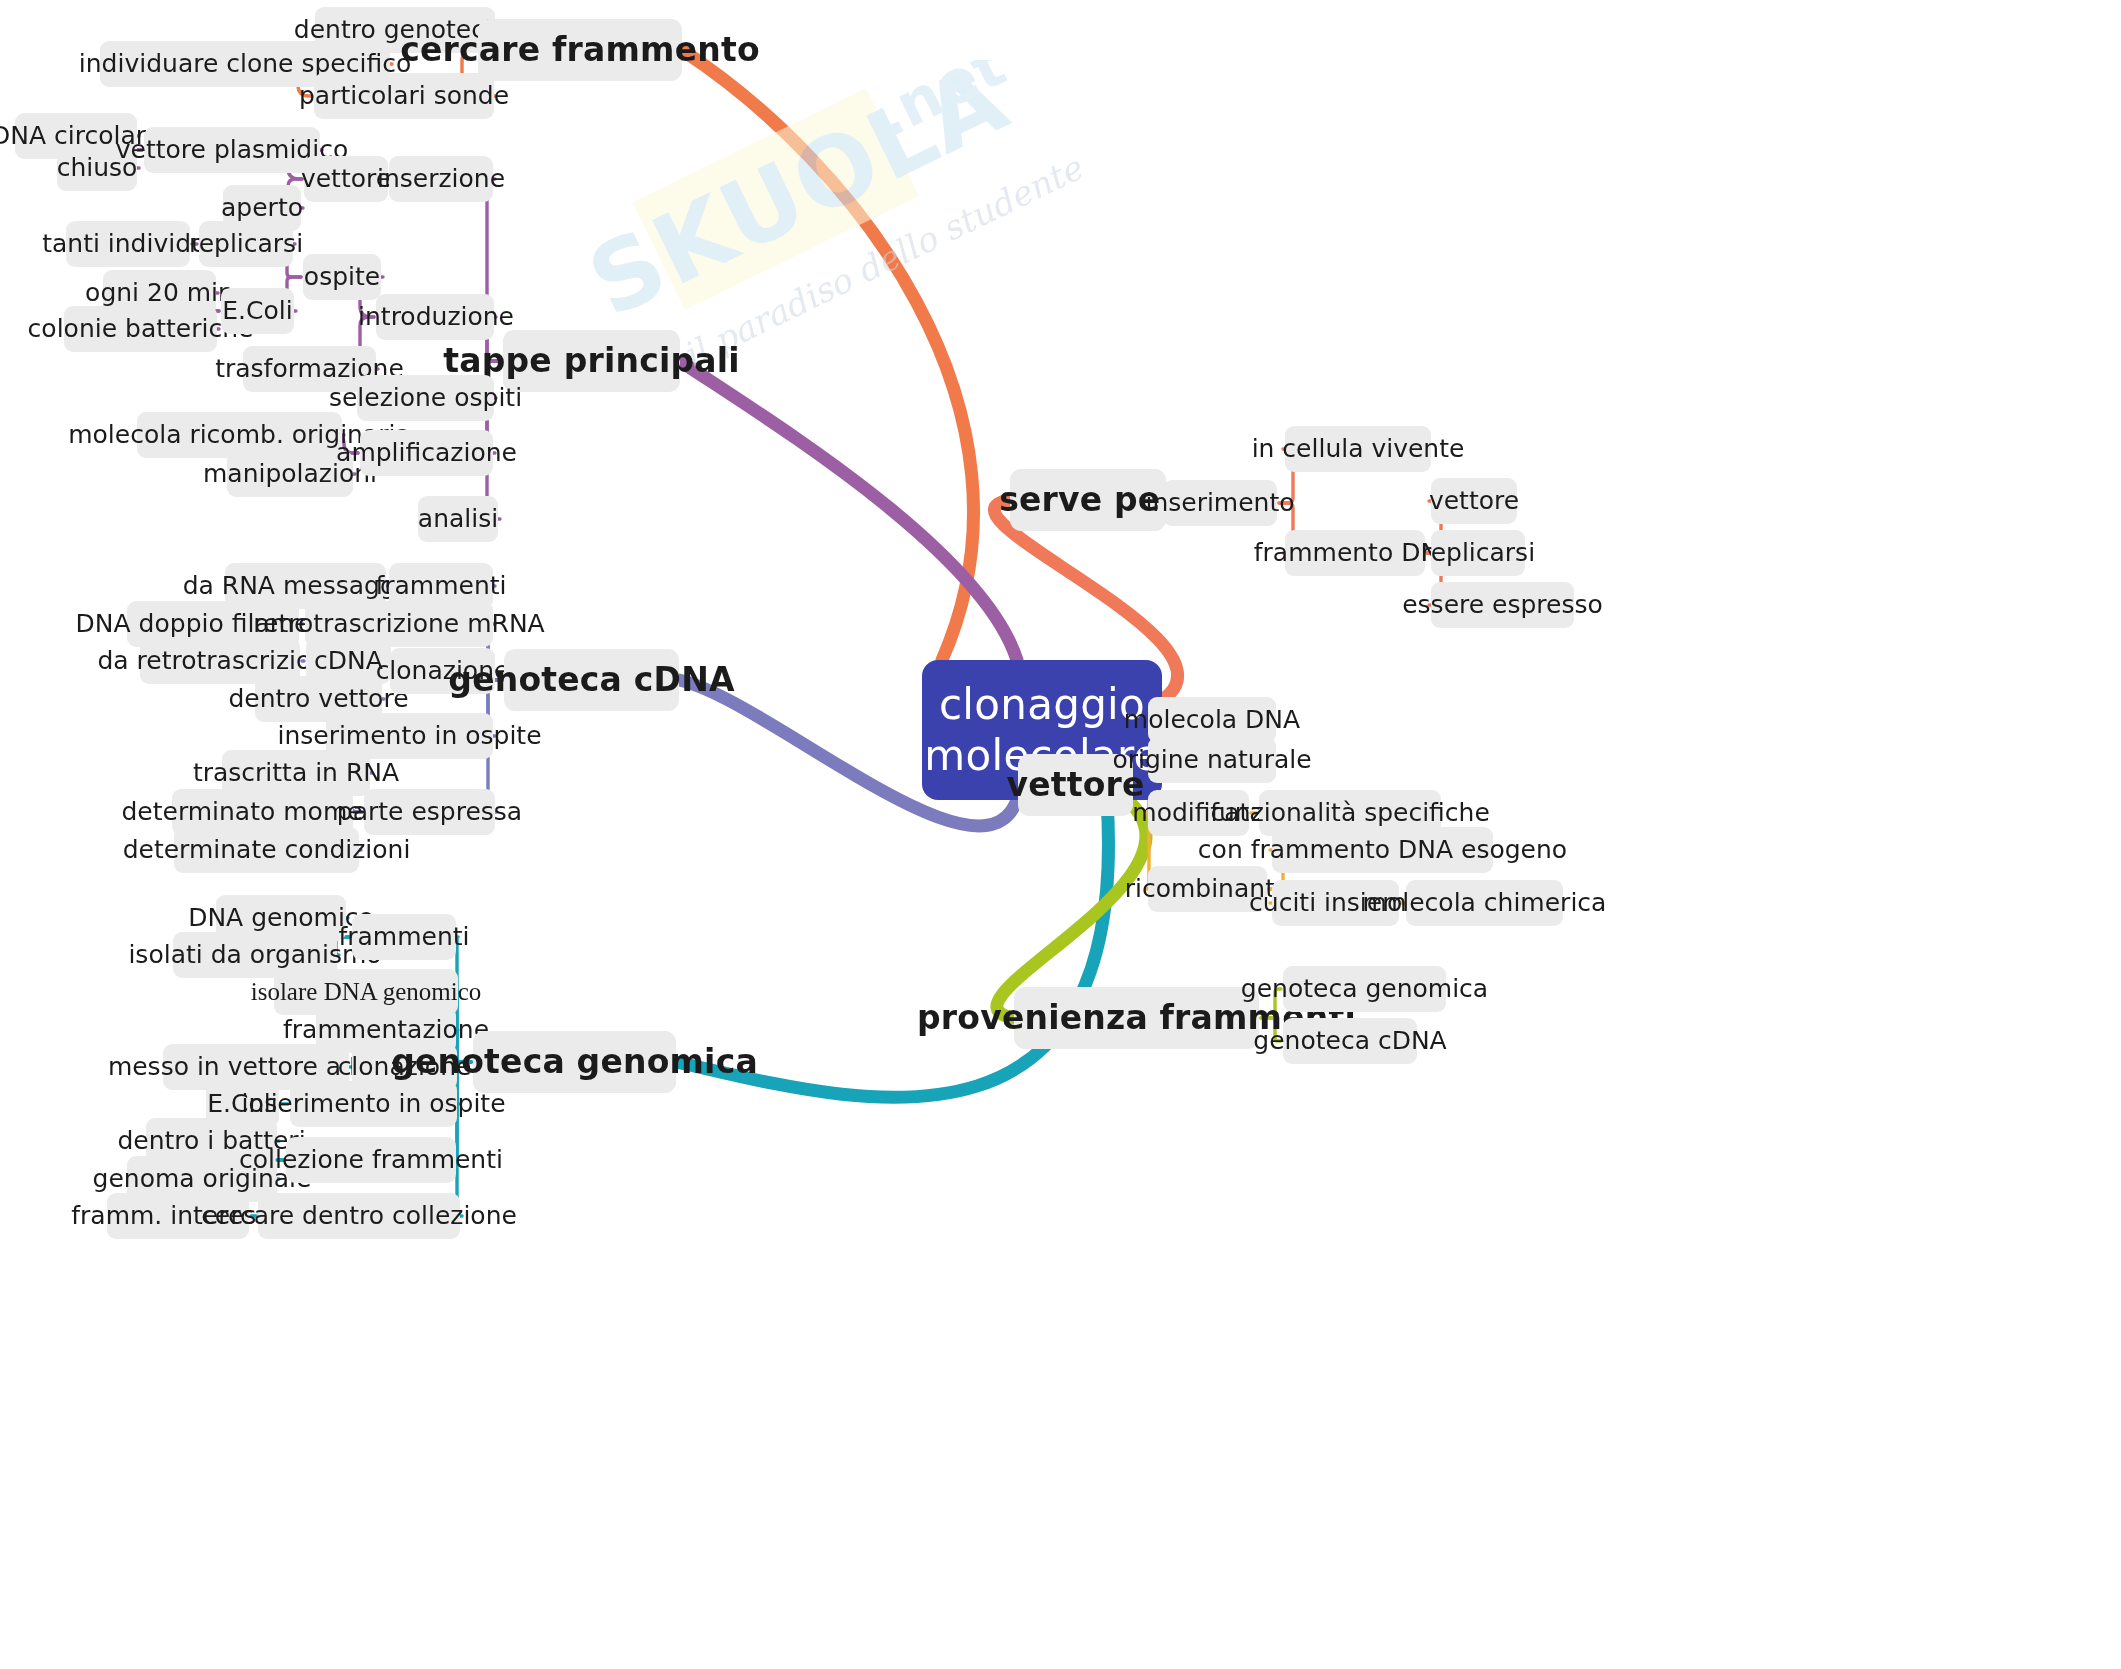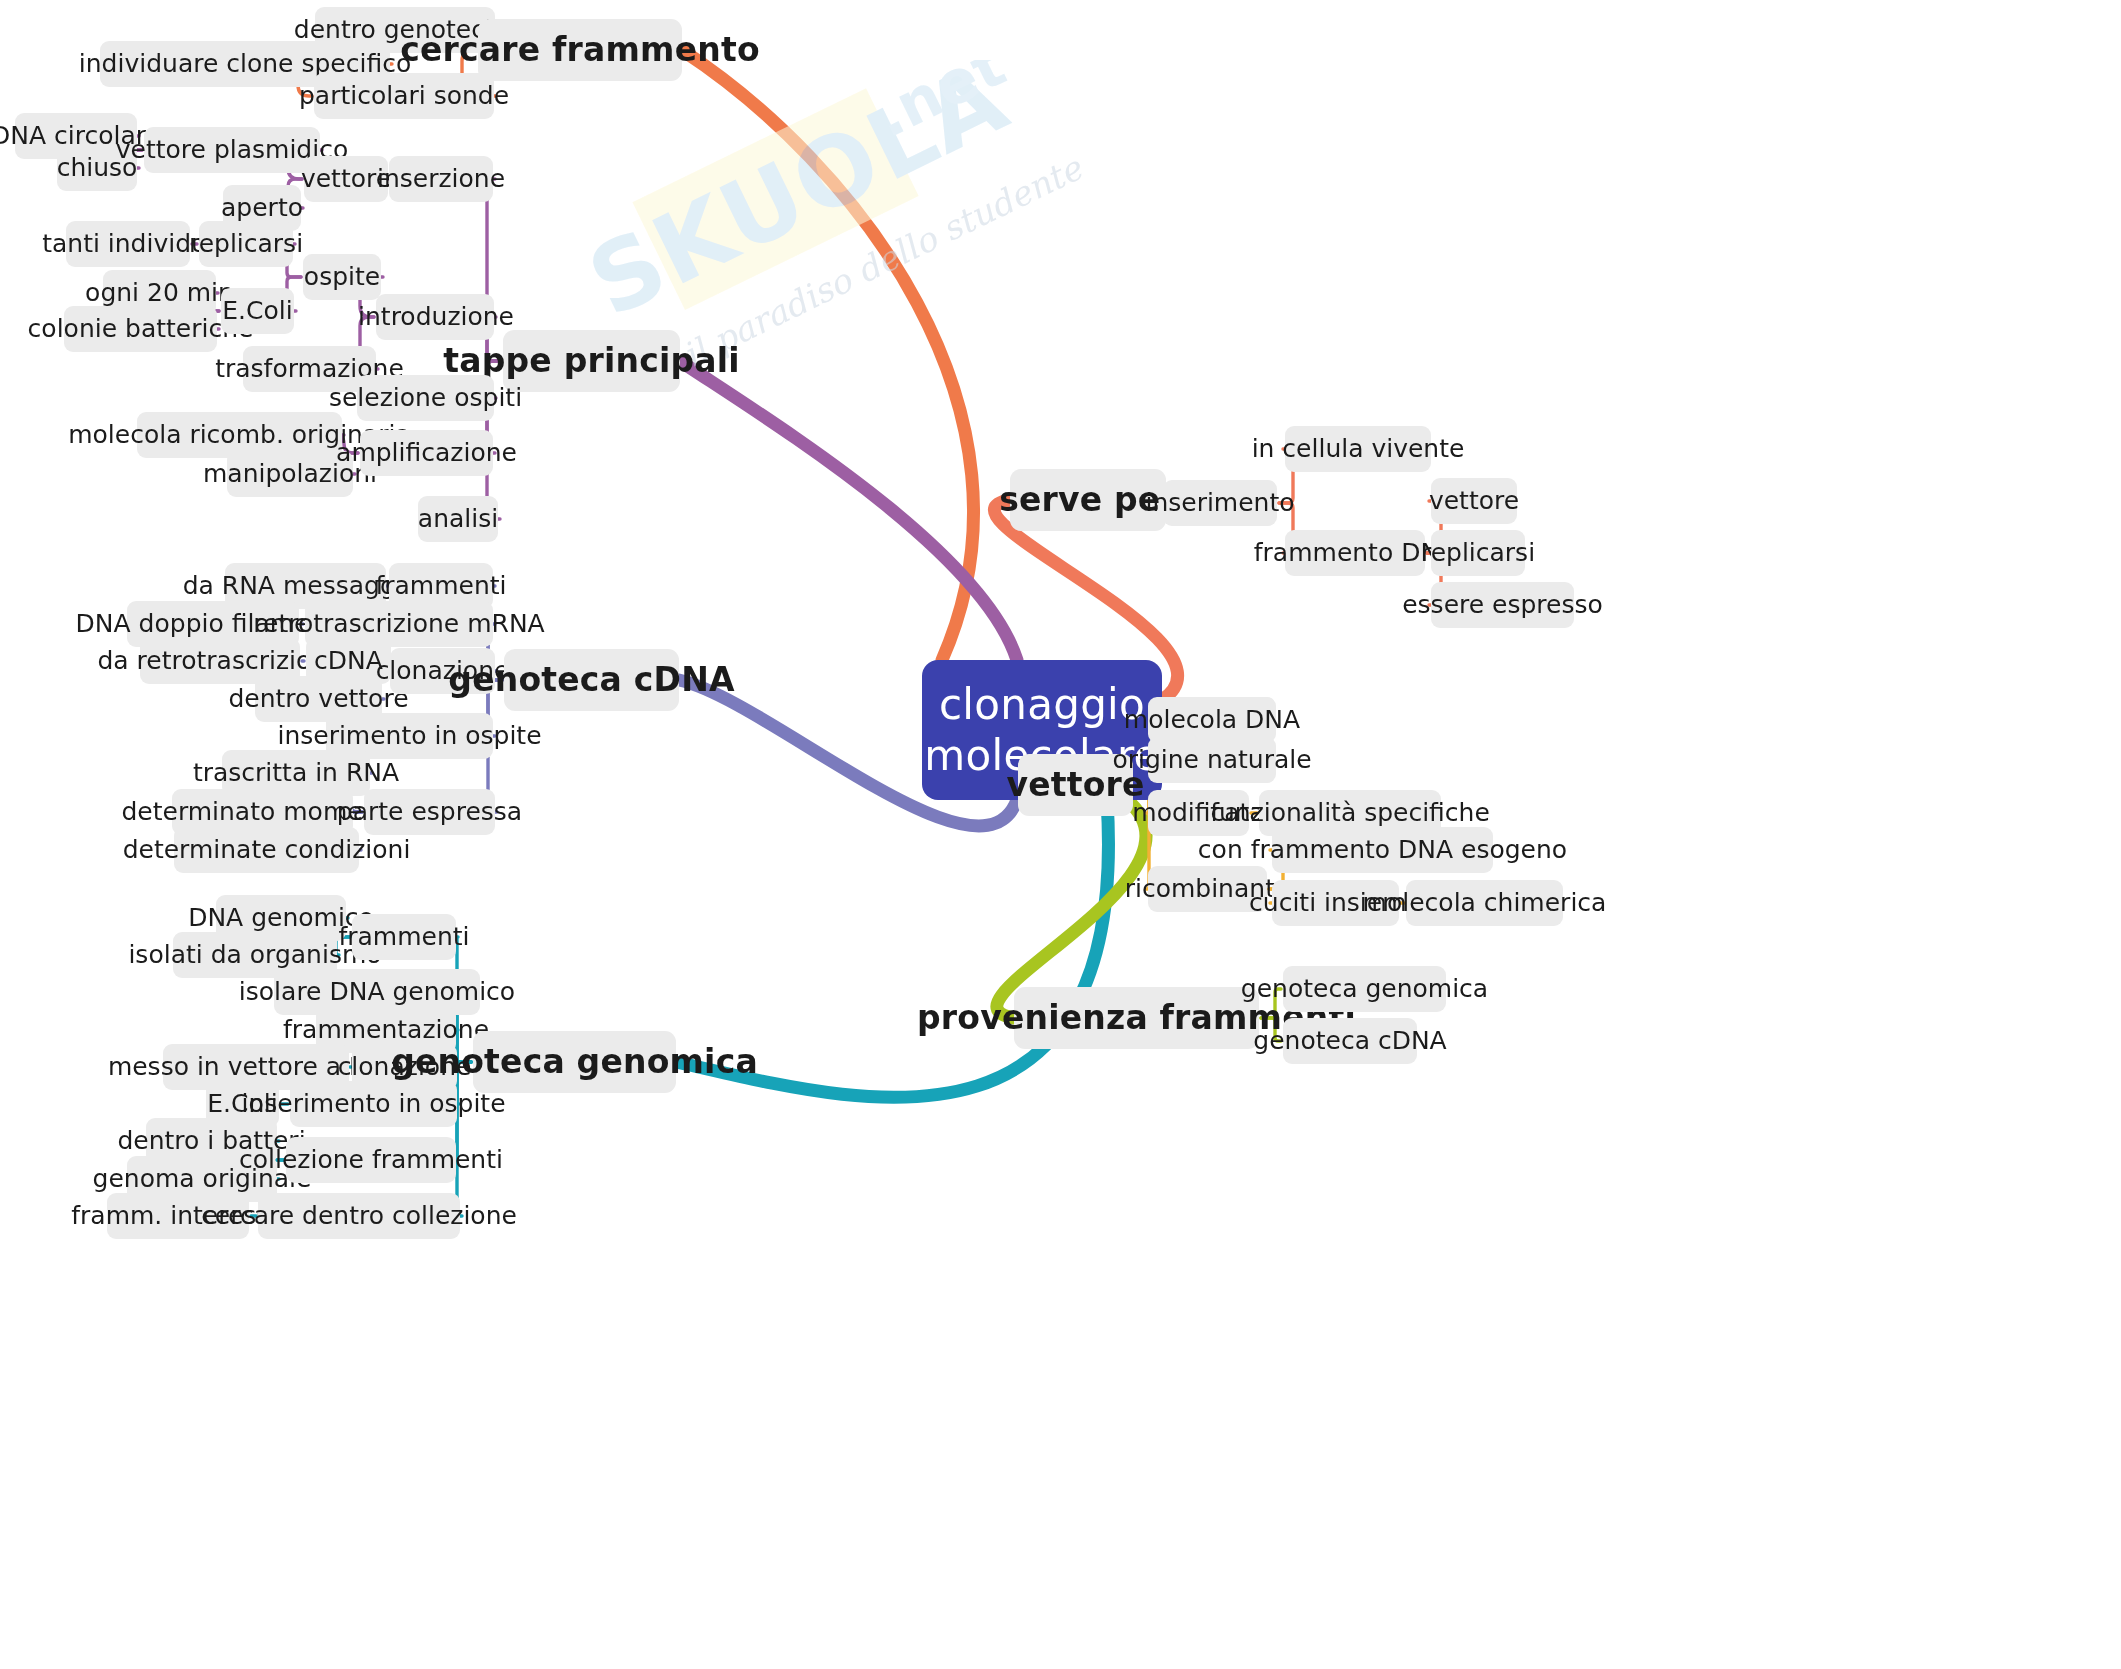--- a/index.html
+++ b/index.html
@@ -207,21 +207,21 @@
   <div class="node lvl-main" style="left:504px; top:649px; width:175px;">genoteca cDNA</div>
   <div class="node lvl-leaf" style="left:326px; top:713px; width:167px;">inserimento in ospite</div>
   <div class="node lvl-leaf" style="left:222px; top:750px; width:148px;">trascritta in RNA</div>
   <div class="node lvl-leaf" style="left:172px; top:789px; width:181px;">determinato momento</div>
   <div class="node lvl-leaf" style="left:364px; top:789px; width:131px;">parte espressa</div>
   <div class="node lvl-leaf" style="left:174px; top:827px; width:185px;">determinate condizioni</div>
 
   <div class="node lvl-leaf" style="left:216px; top:895px; width:130px;">DNA genomico</div>
   <div class="node lvl-leaf" style="left:173px; top:932px; width:164px;">isolati da organismo</div>
   <div class="node lvl-leaf" style="left:352px; top:914px; width:104px;">frammenti</div>
-  <div class="node lvl-leaf" style="left:274px; top:969px; width:206px;">isolare DNA genomico</div>
+  <div class="node lvl-leaf" style="left:274px; top:969px; width:184px;font-family:Liberation Serif, serif;">isolare DNA genomico</div>
   <div class="node lvl-leaf" style="left:316px; top:1007px; width:140px;">frammentazione</div>
   <div class="node lvl-leaf" style="left:163px; top:1044px; width:186px;">messo in vettore a DNA</div>
   <div class="node lvl-leaf" style="left:352px; top:1044px; width:105px;">clonazione</div>
   <div class="node lvl-main" style="left:473px; top:1031px; width:203px;">genoteca genomica</div>
   <div class="node lvl-leaf" style="left:206px; top:1081px; width:73px;">E.Coli</div>
   <div class="node lvl-leaf" style="left:290px; top:1081px; width:167px;">inserimento in ospite</div>
   <div class="node lvl-leaf" style="left:146px; top:1118px; width:131px;">dentro i batteri</div>
   <div class="node lvl-leaf" style="left:127px; top:1156px; width:150px;">genoma originale</div>
   <div class="node lvl-leaf" style="left:286px; top:1137px; width:170px;">collezione frammenti</div>
   <div class="node lvl-leaf" style="left:107px; top:1193px; width:142px;">framm. interesse</div>

